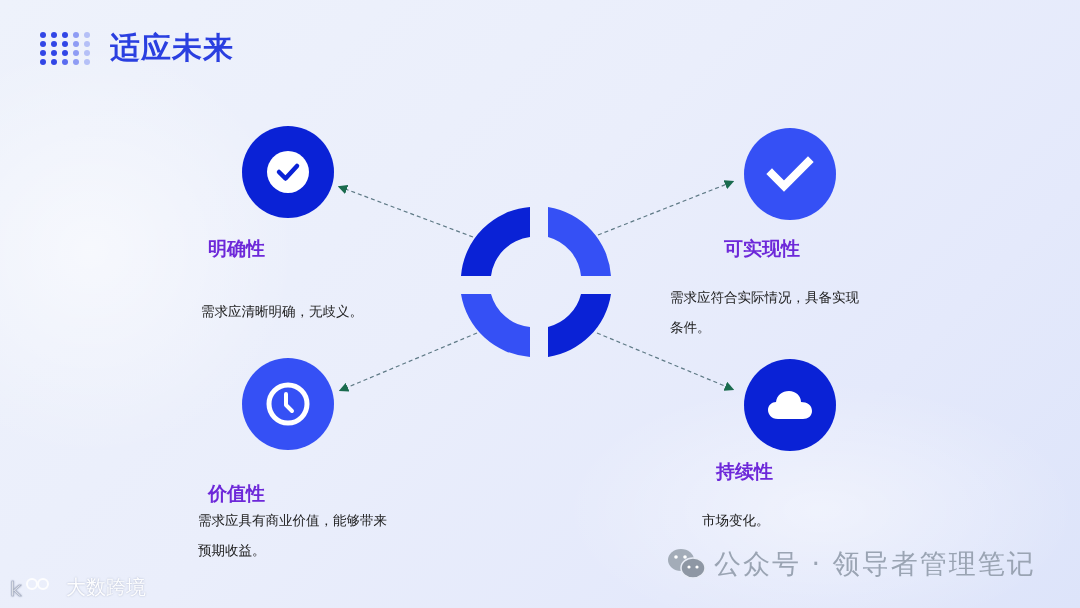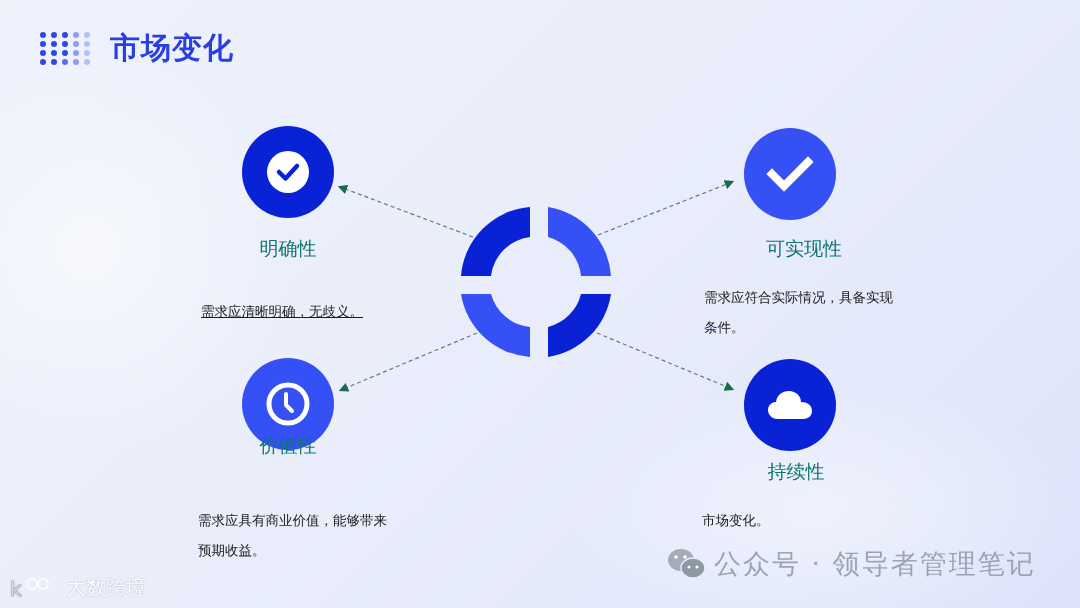--- a/index.html
+++ b/index.html
@@ -16,21 +16,21 @@
   .dots { display:grid; grid-template-columns: repeat(5, 8px); grid-gap: 3px 3px; width: 52px; }
   .dot { width:6px; height:6px; border-radius:50%; background:#3146e6; }
   .dot.f1 { background:#5a6cf0; }
   .dot.f2 { background:#8e9cf4; }
   .dot.f3 { background:#b5c0f7; }
   .title { margin-left:18px; font-size:30px; font-weight:bold; color:#2a3fe0; letter-spacing:1px; }
   svg.lines { position:absolute; left:0; top:0; }
   .node { position:absolute; width:92px; height:92px; border-radius:50%; display:flex; align-items:center; justify-content:center; }
   .node.dark { background:#0a22d6; }
   .node.light { background:#3550f5; }
-  .node-label { position:absolute; font-size:19px; font-weight:normal; color:#0f766e; width:160px; text-align:center; }
+  .node-label { position:absolute; font-size:19px; font-weight:bold; color:#6d28d9; width:160px; text-align:left; }
   .desc { position:absolute; font-size:13.5px; color:#1c1c1c; line-height:30px; }
   .watermark { position:absolute; left:666px; top:546px; display:flex; align-items:center; color:#9aa4b3; font-size:27px; letter-spacing:2px;justify-content:space-between; }
   .wm-icon { width:42px; height:34px; position:relative; margin-right:6px; }
   .brand { position:absolute; left:10px; top:574px; color:#ffffff; font-size:20px; display:flex; align-items:center; opacity:0.9;
     text-shadow: 0 0 2px rgba(120,130,160,0.6); }
 </style>
 </head>
 <body>
 
 <div class="bg-glow1"></div>
@@ -52,21 +52,21 @@
       <span class="dot"></span>
       <span class="dot"></span>
       <span class="dot f2"></span>
       <span class="dot f3"></span>
     <span class="dot"></span>
       <span class="dot"></span>
       <span class="dot f1"></span>
       <span class="dot f2"></span>
       <span class="dot f3"></span>
   </div>
-  <div class="title">市场变化</div>
+  <div class="title">适应未来</div>
 </div>
 
 <svg class="lines" width="1080" height="608" viewBox="0 0 1080 608">
   <defs>
     <marker id="ah" markerWidth="8" markerHeight="8" refX="6" refY="4" orient="auto">
       <path d="M0,0 L8,4 L0,8 Z" fill="#1a6b4e"></path>
     </marker>
   </defs>
   <g stroke="#5f7a86" stroke-width="1.2" stroke-dasharray="4 3" fill="none">
     <line x1="473" y1="237" x2="340" y2="187" marker-end="url(#ah)"></line>
@@ -83,42 +83,42 @@
   </g>
 </svg>
 
 <div class="node dark" style="left:242px; top:126px;">
   <svg width="46" height="46" viewBox="0 0 46 46">
     <circle cx="23" cy="23" r="21" fill="#ffffff"></circle>
     <path d="M14,23 L20.5,29.5 L32,17" stroke="#0a22d6" stroke-width="4.5" fill="none" stroke-linecap="round" stroke-linejoin="round"></path>
   </svg>
 </div>
 <div class="node-label" style="left:208px; top:236px;">明确性</div>
-<div class="desc" style="left:201px; top:296px;text-decoration:underline;">
+<div class="desc" style="left:201px; top:296px;">
   <div>需求应清晰明确，无歧义。</div>
 </div>
 
 <div class="node light" style="left:744px; top:128px;">
   <svg width="48" height="40" viewBox="0 0 48 40">
     <path d="M6,20 L18,32 L42,8" stroke="#ffffff" stroke-width="8" fill="none" stroke-linecap="square" stroke-linejoin="miter"></path>
   </svg>
 </div>
 <div class="node-label" style="left:724px; top:236px;">可实现性</div>
-<div class="desc" style="left:704px; top:282px;">
+<div class="desc" style="left:670px; top:282px;">
   <div>需求应符合实际情况，具备实现</div>
   <div>条件。</div>
 </div>
 
 <div class="node light" style="left:242px; top:358px;">
   <svg width="48" height="48" viewBox="0 0 48 48">
     <circle cx="24" cy="24" r="19" stroke="#ffffff" stroke-width="5" fill="none"></circle>
     <path d="M22,14 L22,25 L28,31" stroke="#ffffff" stroke-width="4" fill="none" stroke-linecap="round" stroke-linejoin="round"></path>
   </svg>
 </div>
-<div class="node-label" style="left:208px; top:433px;">价值性</div>
+<div class="node-label" style="left:208px; top:481px;">价值性</div>
 <div class="desc" style="left:198px; top:505px;">
   <div>需求应具有商业价值，能够带来</div>
   <div>预期收益。</div>
 </div>
 
 <div class="node dark" style="left:744px; top:359px;">
   <svg width="48" height="36" viewBox="0 0 48 36">
     <path d="M12,32 C5,32 2,27 2,23 C2,18 6,15 10,15 C11,8 16,4 23,4 C30,4 35,9 35,15 C41,15 46,18 46,24 C46,29 42,32 37,32 Z" fill="#ffffff"></path>
   </svg>
 </div>

